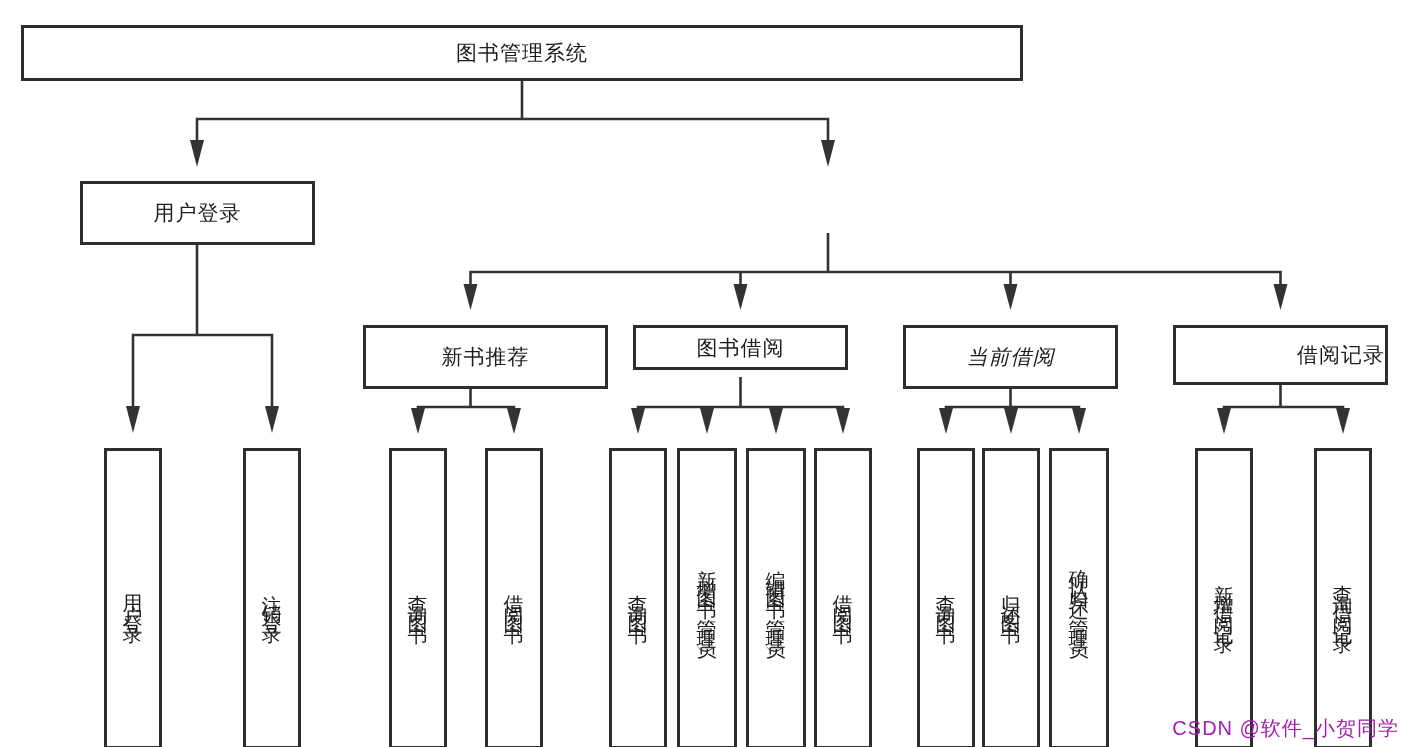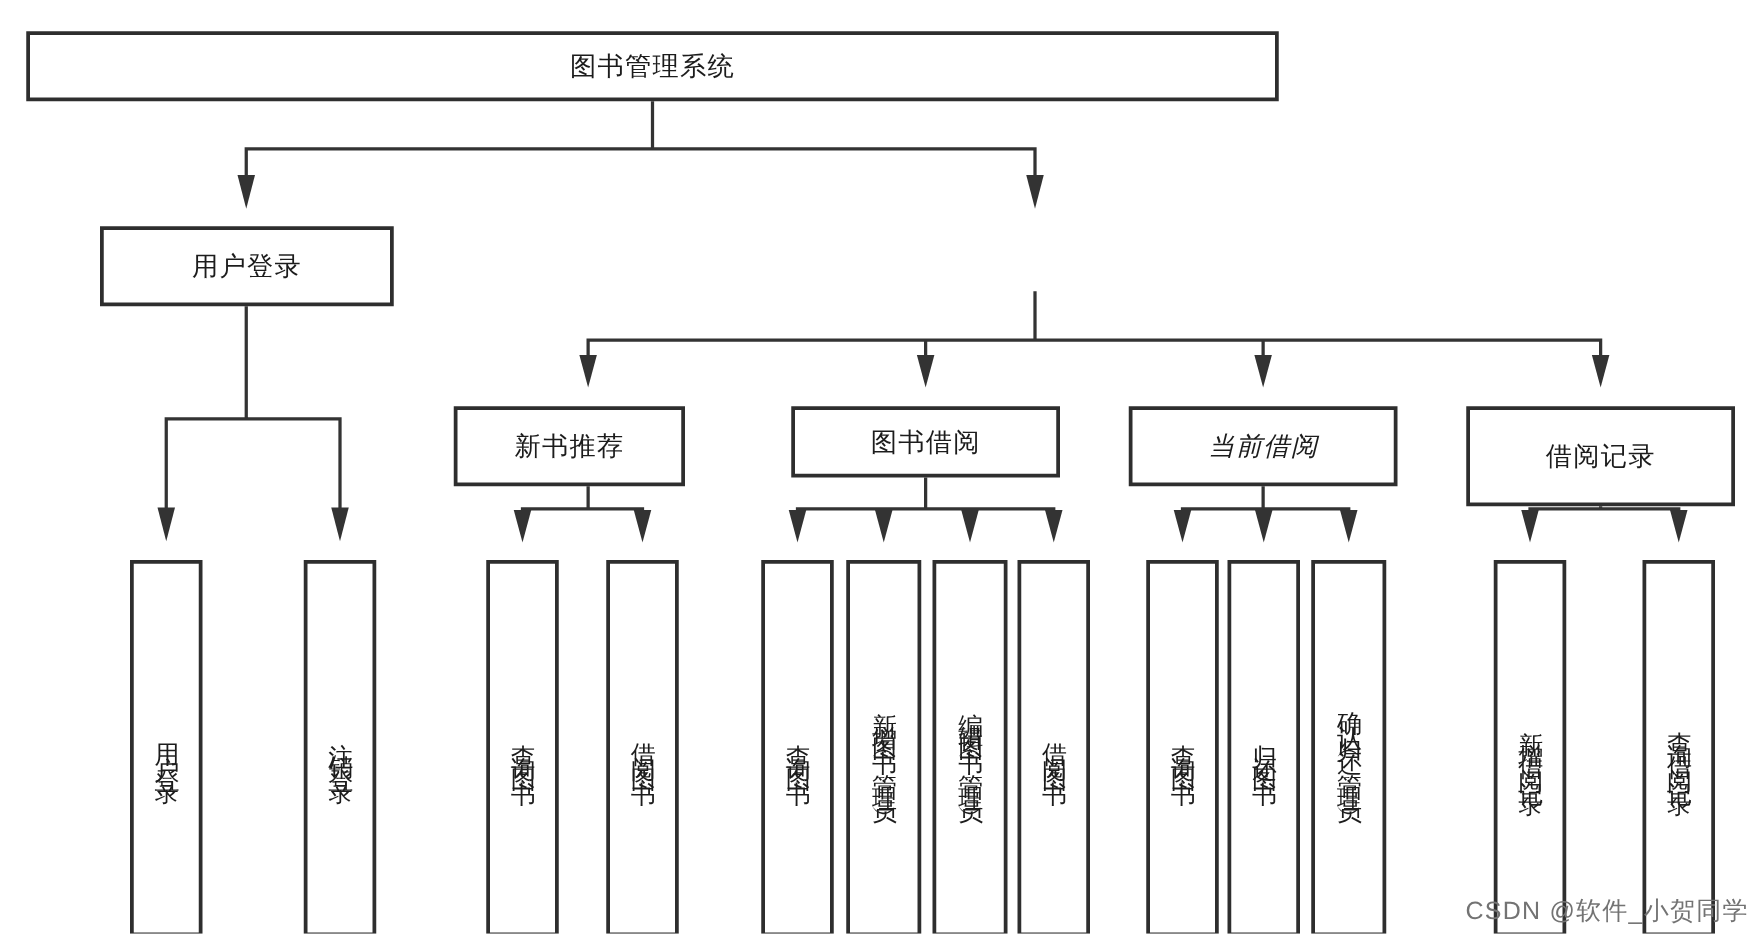--- a/index.html
+++ b/index.html
@@ -44,21 +44,21 @@
     font-size: 20px;
     letter-spacing: 10px;
     line-height: 1;
     white-space: nowrap;
   }
   .watermark {
     position: absolute;
     right: 6px;
     bottom: 5px;
     font-size: 20px;
-    color: #737373;
+    color: #a21caf;
     letter-spacing: 1px;
     z-index: 3;
     white-space: nowrap;
   }
 </style>
 </head>
 <body>
 
 <div class="canvas">
 
@@ -110,30 +110,30 @@
   </svg>
 
   <div class="node hbox" style="left:21px; top:13px; width:1002px; height:56px;">
     <span>图书管理系统</span>
   </div>
 
   <div class="node hbox" style="left:80px; top:169px; width:235px; height:64px;">
     <span>用户登录</span>
   </div>
 
-  <div class="node hbox" style="left:363px; top:313px; width:185px; height:64px;">
+  <div class="node hbox" style="left:363px; top:313px; width:245px; height:64px;">
     <span>新书推荐</span>
   </div>
-  <div class="node hbox" style="left:633px; top:313px; width:215px; height:57px;">
+  <div class="node hbox" style="left:633px; top:313px; width:215px; height:45px;">
     <span>图书借阅</span>
   </div>
   <div class="node hbox" style="left:903px; top:313px; width:215px; height:64px;font-style:italic;">
     <span>当前借阅</span>
   </div>
-  <div class="node hbox" style="left:1173px; top:313px; width:215px; height:80px;">
+  <div class="node hbox" style="left:1173px; top:313px; width:215px; height:60px;justify-content:flex-end;">
     <span>借阅记录</span>
   </div>
 
   <div class="node vbox" style="left:104px; top:436px; width:58px; height:301px;">
     <span class="vtext">用户登录</span>
   </div>
   <div class="node vbox" style="left:243px; top:436px; width:58px; height:301px;">
     <span class="vtext">注销登录</span>
   </div>
 

